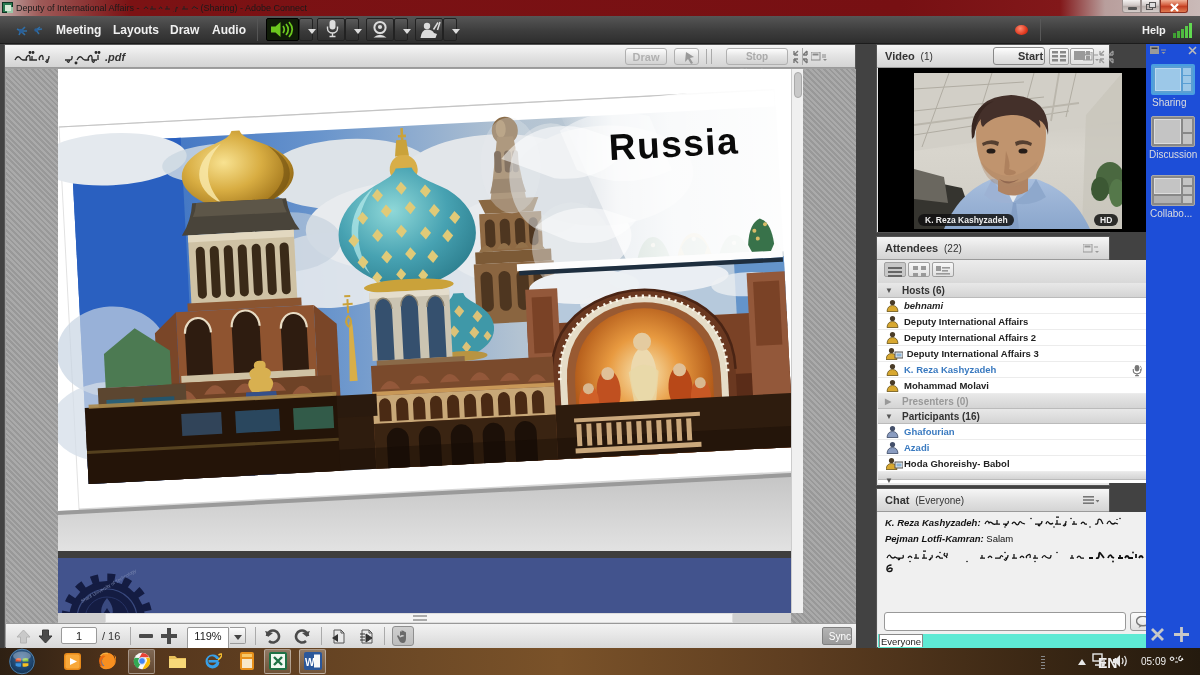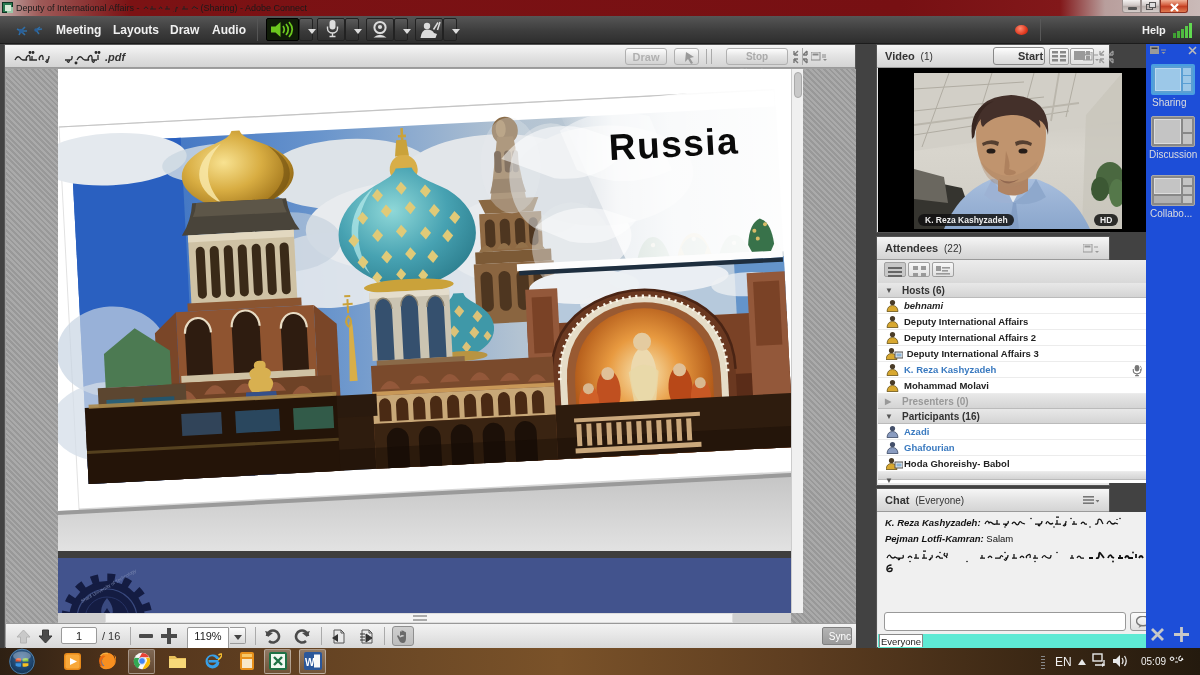--- a/index.html
+++ b/index.html
@@ -780,25 +780,25 @@
       </div>
       <div class="arow"><span class="pico"><svg width="13" height="13" viewBox="0 0 13 13">
               <circle cx="6.5" cy="3.6" r="2.6" fill="#4a3c28"></circle>
               <path d="M1 12.5 q0.5 -6 5.5 -6 q5 0 5.5 6 z" fill="#d8a830" stroke="#6a5418" stroke-width="0.8"></path>
             </svg></span>Mohammad Molavi</div>
       <div class="ahdr" style="color:#999"><span class="tri" style="color:#999">▶</span>Presenters (0)</div>
       <div class="ahdr"><span class="tri">▼</span>Participants (16)</div>
       <div class="arow" style="color:#3a7ac0"><span class="pico"><svg width="13" height="13" viewBox="0 0 13 13">
               <circle cx="6.5" cy="3.6" r="2.6" fill="#44506a"></circle>
               <path d="M1 12.5 q0.5 -6 5.5 -6 q5 0 5.5 6 z" fill="#8a9cc0" stroke="#3c4a66" stroke-width="0.8"></path>
-            </svg></span>Azadi</div>
+            </svg></span>Ghafourian</div>
       <div class="arow" style="color:#3a7ac0"><span class="pico"><svg width="13" height="13" viewBox="0 0 13 13">
               <circle cx="6.5" cy="3.6" r="2.6" fill="#44506a"></circle>
               <path d="M1 12.5 q0.5 -6 5.5 -6 q5 0 5.5 6 z" fill="#8a9cc0" stroke="#3c4a66" stroke-width="0.8"></path>
-            </svg></span>Ghafourian</div>
+            </svg></span>Azadi</div>
       <div class="arow"><span class="pico"><svg width="17" height="13" viewBox="0 0 17 13">
               <circle cx="5.5" cy="3.6" r="2.6" fill="#4a3c28"></circle>
               <path d="M0 12.5 q0.5 -6 5.5 -6 q5 0 5.5 6 z" fill="#d8a830" stroke="#6a5418" stroke-width="0.8"></path>
               <rect x="9" y="5" width="8" height="6" fill="#e8e8e8" stroke="#555"></rect>
               <rect x="10.5" y="6.5" width="5" height="3" fill="#8ab4d8"></rect>
             </svg></span>Hoda Ghoreishy- Babol</div>
       <div class="ahdr" style="height:8px">
           <span class="tri" style="top:1px">▼</span>
         </div>
     </div>
@@ -978,21 +978,21 @@
         <path d="M5 5 l8 8 m0 -8 l-8 8" stroke="#1e7145" stroke-width="2.4"></path>
       </svg>
     <div class="abs" style="left:299px;top:1px;width:27px;height:25px;background:linear-gradient(rgba(255,255,255,0.3),rgba(255,255,255,0.1));border:1px solid rgba(255,255,255,0.4);border-radius:2px"></div>
     <svg class="abs" style="left:304px;top:4px" width="18" height="18">
         <rect width="18" height="18" rx="2" fill="#2b579a"></rect>
         <rect x="10" y="2.5" width="6" height="13" fill="#f8f8f8"></rect>
         <text x="1" y="13.5" font-size="10" font-weight="bold" fill="#fff" font-family="Liberation Sans">W</text>
       </svg>
 
     <div class="abs" style="left:1041px;top:8px;width:5px;height:14px;background-image:repeating-linear-gradient(#888 0 1px, transparent 1px 3px);width:4px"></div>
-    <div class="abs" style="left:1055px;top:7px;color:#f0f0f0;font-size:12px;font-weight:normal">EN</div>
+    <div class="abs" style="left:1098px;top:7px;color:#f0f0f0;font-size:14px;font-weight:bold">EN</div>
     <svg class="abs" style="left:1077px;top:11px" width="10" height="7">
         <path d="M5 0 L9 6 L1 6 Z" fill="#e8e8e8"></path>
       </svg>
     <svg class="abs" style="left:1092px;top:5px" width="16" height="16">
         <rect x="1" y="1" width="9" height="7" fill="none" stroke="#e8e8e8" stroke-width="1.4"></rect>
         <path d="M3 12 h9 v-5" fill="none" stroke="#e8e8e8" stroke-width="1.4"></path>
         <path d="M10 14 l3 -2 l-3 -2" fill="#e8e8e8"></path>
       </svg>
     <svg class="abs" style="left:1112px;top:6px" width="15" height="14">
         <path d="M1 5 h3 l4 -4 v12 l-4 -4 h-3 z" fill="#e8e8e8"></path>

